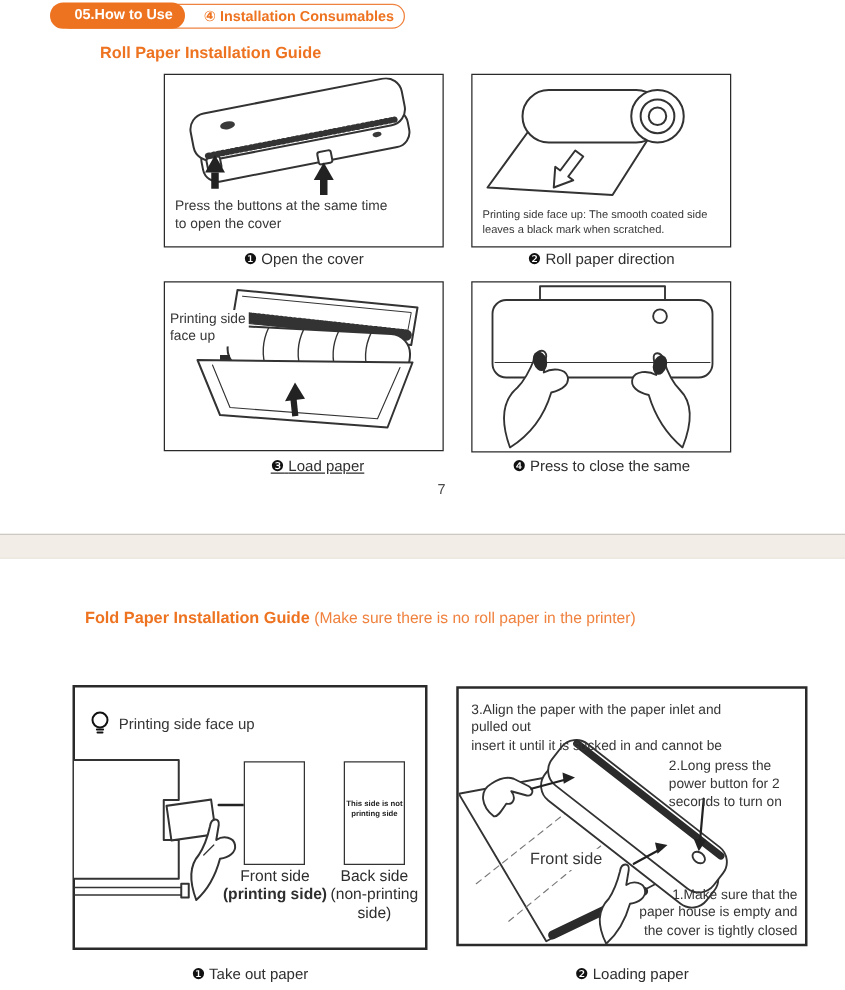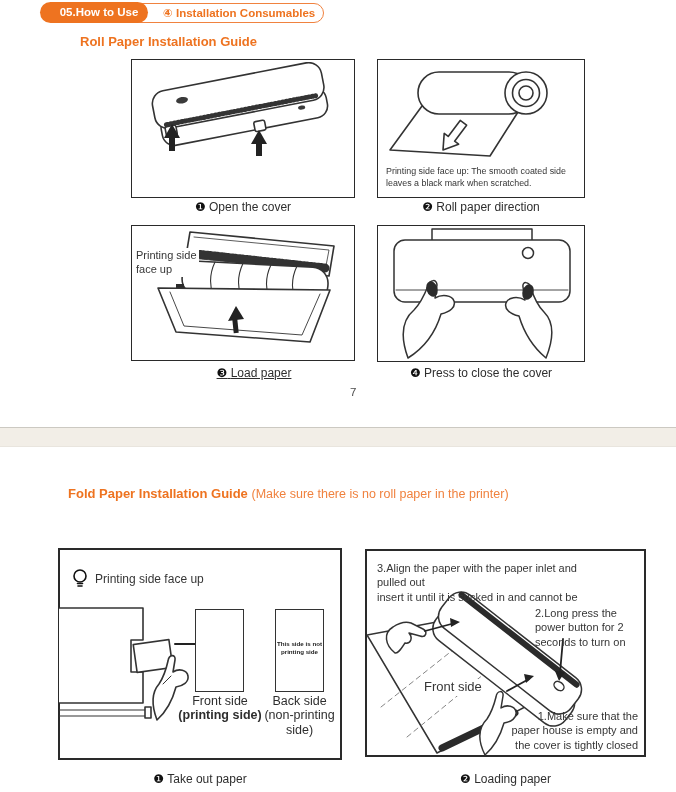--- a/index.html
+++ b/index.html
@@ -65,20 +65,24 @@
           <ellipse cx="168" cy="57" rx="3.6" ry="2" fill="#3a3a3a" stroke="none"></ellipse>
         </g>
         <g fill="#222" stroke="none">
           <polygon points="39,62 31,76 47,76"></polygon>
             <rect x="36" y="76" width="6" height="13"></rect>
           <polygon points="126,68 118,82 134,82"></polygon>
             <rect x="123" y="82" width="6" height="13"></rect>
         </g>
       </g>
     </svg>
+    <div class="note" style="left:8px;top:98px;">
+      <span class="line">Press the buttons at the same time</span>
+      <span class="line">to open the cover</span>
+    </div>
   </div>
   <div class="caption" style="left:131px;top:200px;width:224px;">
     <span class="capnum">❶</span>
     <span>Open the cover</span>
   </div>
 
   <div class="figbox" style="left:377px;top:59px;width:208px;height:139px;padding-left:48px;">
     <svg width="204" height="100" viewBox="0 0 204 100" style="position:absolute;left:0;top:2px;">
       <g stroke="#333" stroke-width="1.6" fill="#fff" stroke-linejoin="round" stroke-linecap="round">
         <polygon points="44,44 140,50 112,94 12,88"></polygon>
@@ -139,21 +143,21 @@
         <circle cx="150" cy="27" r="5.5"></circle>
         <path d="M30,132 C22,110 24,94 36,84 C42,78 46,70 50,60 C52,53 59,53 59,59 L57,72 C64,68 74,69 76,75 C78,81 72,86 63,88 C57,108 46,122 30,132 Z"></path>
         <ellipse cx="54" cy="63" rx="5.5" ry="8" transform="rotate(-18 54 63)" fill="#2b2b2b" stroke="none"></ellipse>
         <path d="M168,132 C176,112 176,96 166,86 C160,80 156,72 153,62 C151,55 144,55 145,61 L147,74 C140,70 130,71 128,77 C126,83 132,88 141,90 C147,110 156,122 168,132 Z"></path>
         <ellipse cx="150" cy="66" rx="5.5" ry="8" transform="rotate(18 150 66)" fill="#2b2b2b" stroke="none"></ellipse>
       </g>
     </svg>
   </div>
   <div class="caption" style="left:377px;top:366px;width:208px;">
     <span class="capnum">❹</span>
-    <span>Press to close the cover</span>
+    <span>Press to close the same</span>
   </div>
 
   <span class="page-num">7</span>
   <div class="page-break"></div>
 
   <div class="section-title" style="left:28px;top:486px;">
     <span>Fold Paper Installation Guide</span>
     <span class="section-sub">(Make sure there is no roll paper in the printer)</span>
   </div>
 

